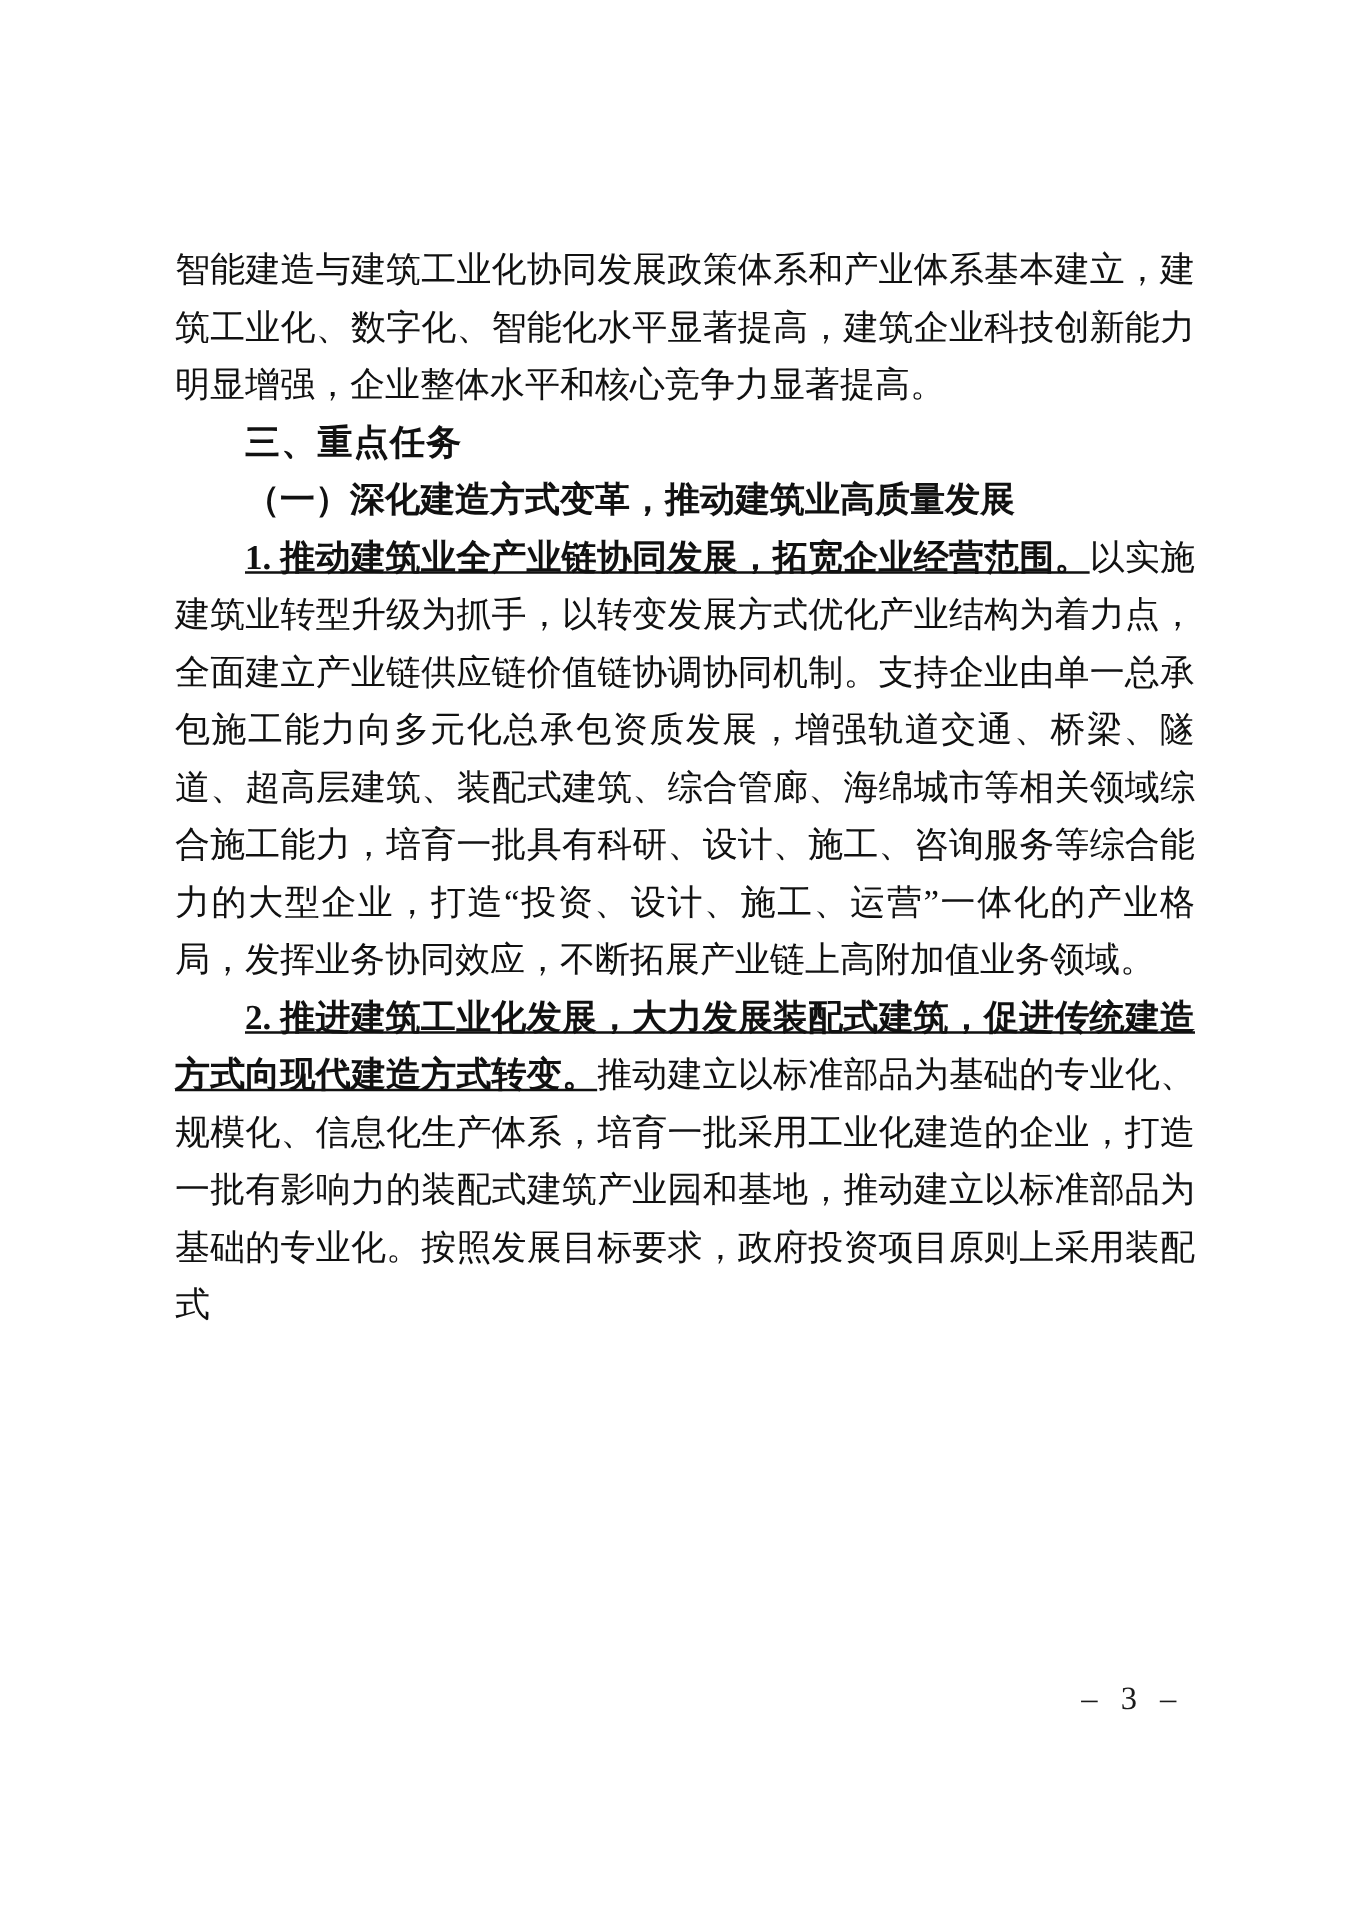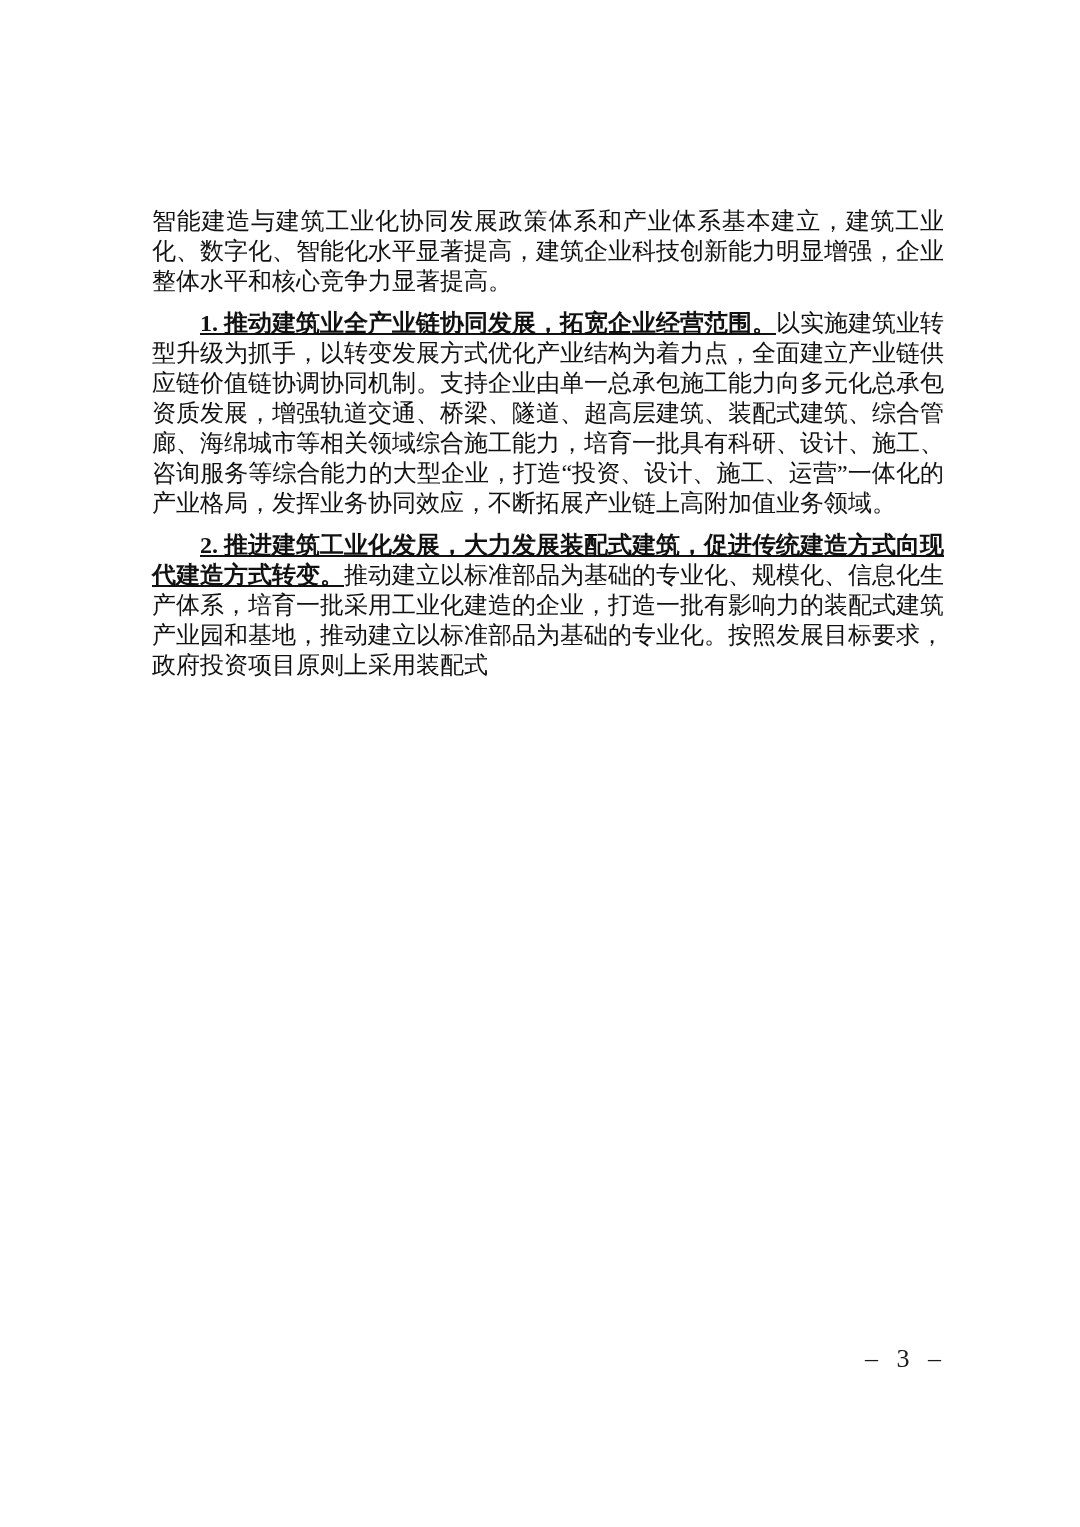--- a/index.html
+++ b/index.html
@@ -25,24 +25,24 @@
   .content {
     position: absolute;
     left: 140px;
     top: 194px;
     width: 816px;
     font-size: 28px;
     line-height: 54px;
     text-align: justify;
   }
   .content p, .content h2, .content h3 {
-    margin: 12px;
+    margin: 0;
     padding: 0;
-    font-size: 24px;
-    line-height: 30px;
+    font-size: 28px;
+    line-height: 46px;
   }
   .indent { text-indent: 2em; }
   .heading1 {
     font-weight: 700;
     text-indent: 2em;
     text-align: left;
     letter-spacing: 1px;
   }
   .heading2 {
     font-weight: 700;
@@ -61,21 +61,23 @@
   }
 </style>
 </head>
 <body>
 
 <div class="page">
   <div class="content">
 
     <p class="body-paragraph">智能建造与建筑工业化协同发展政策体系和产业体系基本建立，建筑工业化、数字化、智能化水平显著提高，建筑企业科技创新能力明显增强，企业整体水平和核心竞争力显著提高。</p>
 
+    <h2 class="heading1">三、重点任务</h2>
 
+    <h3 class="heading2">（一）深化建造方式变革，推动建筑业高质量发展</h3>
 
     <p class="body-paragraph indent"><span class="lead">1. 推动建筑业全产业链协同发展，拓宽企业经营范围。</span><span>以实施建筑业转型升级为抓手，以转变发展方式优化产业结构为着力点，全面建立产业链供应链价值链协调协同机制。支持企业由单一总承包施工能力向多元化总承包资质发展，增强轨道交通、桥梁、隧道、超高层建筑、装配式建筑、综合管廊、海绵城市等相关领域综合施工能力，培育一批具有科研、设计、施工、咨询服务等综合能力的大型企业，打造“投资、设计、施工、运营”一体化的产业格局，发挥业务协同效应，不断拓展产业链上高附加值业务领域。</span></p>
 
 
     <p class="body-paragraph indent"><span class="lead">2. 推进建筑工业化发展，大力发展装配式建筑，促进传统建造方式向现代建造方式转变。</span><span>推动建立以标准部品为基础的专业化、规模化、信息化生产体系，培育一批采用工业化建造的企业，打造一批有影响力的装配式建筑产业园和基地，推动建立以标准部品为基础的专业化。按照发展目标要求，政府投资项目原则上采用装配式</span></p>
 
   </div>
 
   <div class="page-number">– 3 –</div>
 </div>

